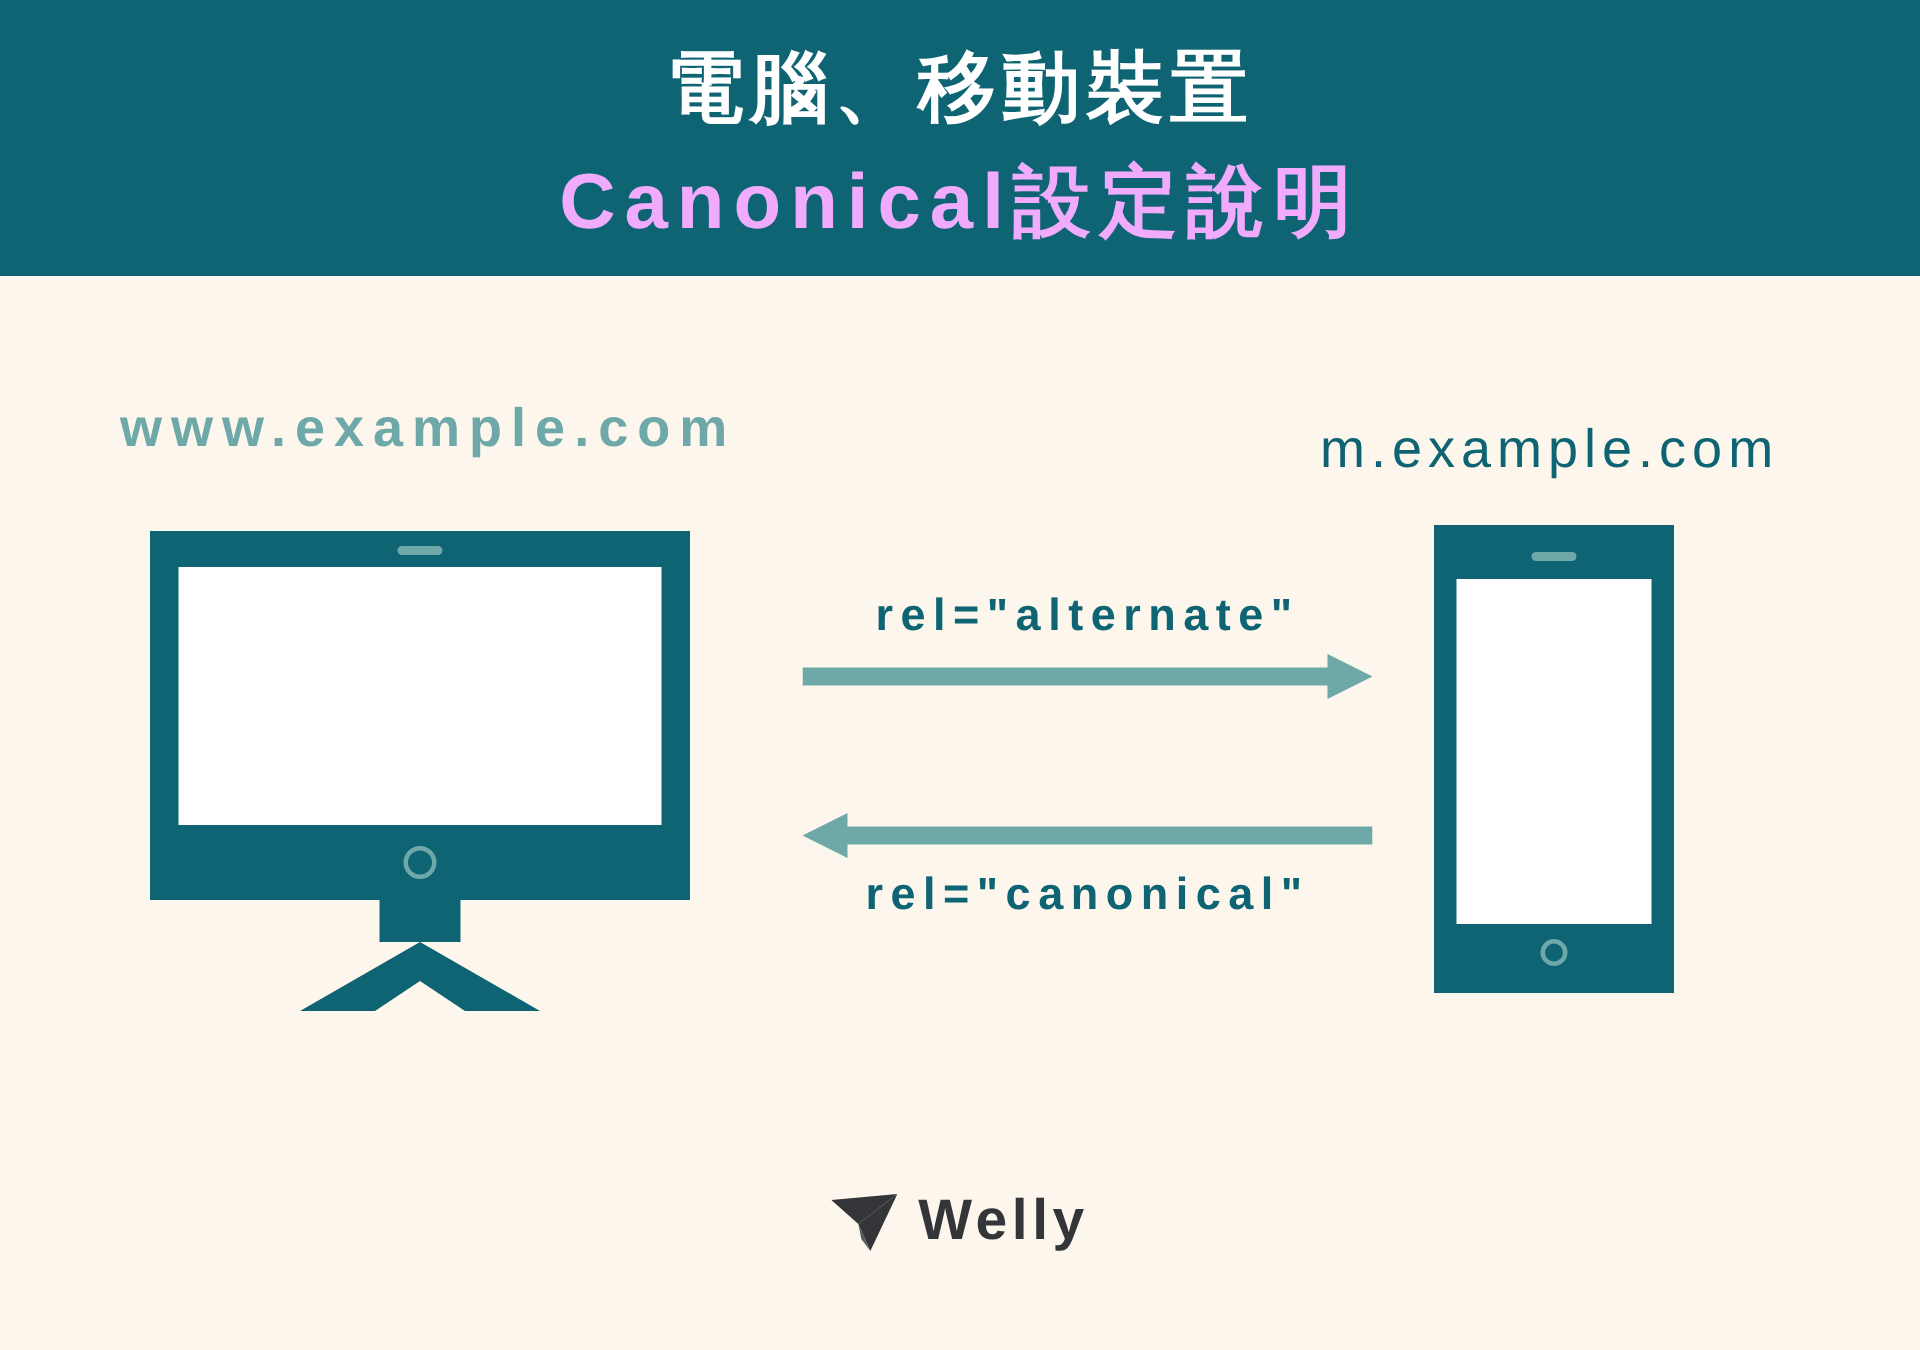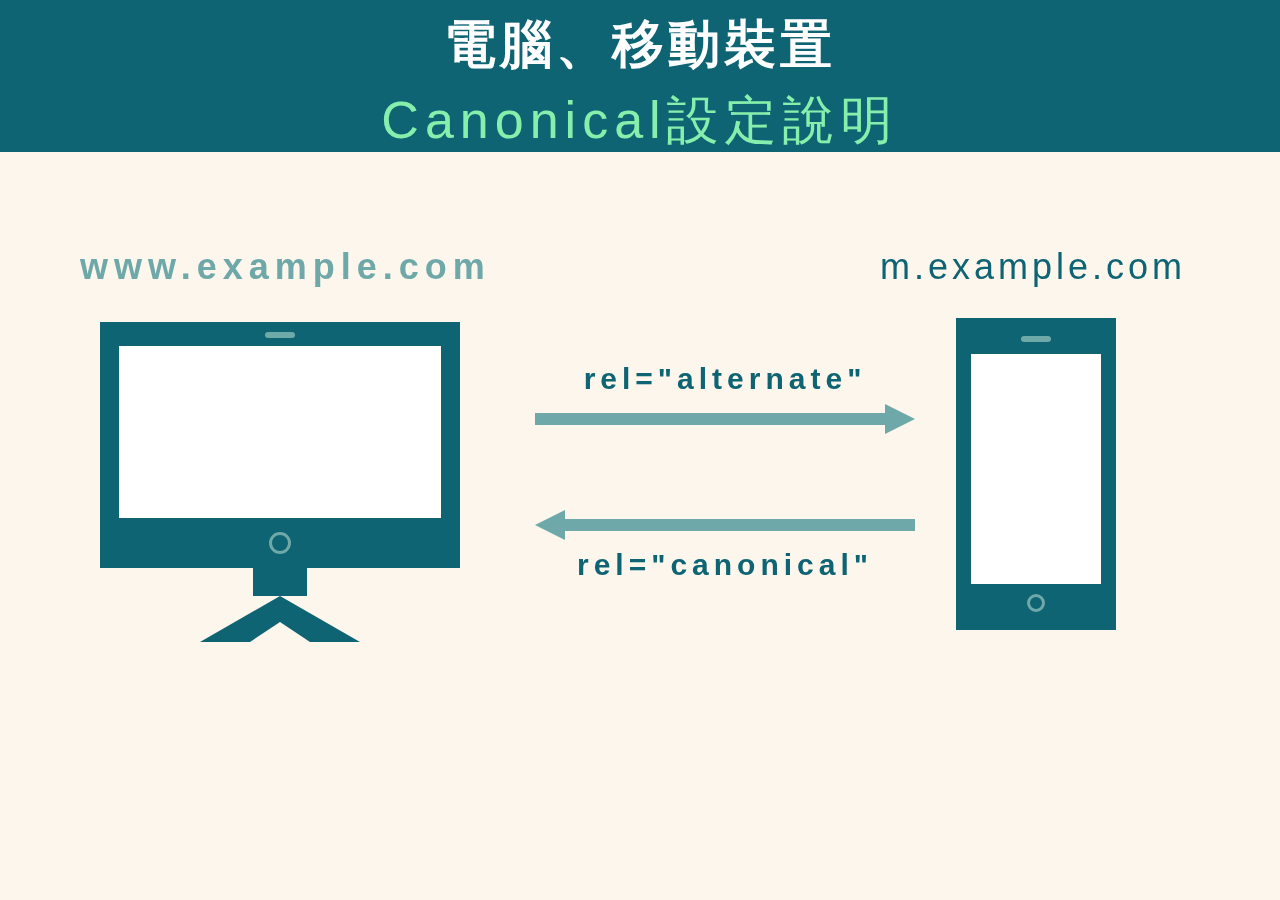--- a/index.html
+++ b/index.html
@@ -8,50 +8,51 @@
     height: 900px;
     background: #fcf6ec;
     font-family: "Helvetica Neue", Arial, "PingFang TC", "Microsoft JhengHei", sans-serif;
     position: relative;
     overflow: hidden;
   }
 
   .header {
     background: #0e6473;
     width: 100%;
-    height: 152px;
+    height: 184px;
     display: flex;
     flex-direction: column;
     align-items: center;
+    justify-content: center;
     padding-top: 10px;
   }
   .title-line1 {
     color: #ffffff;
     font-size: 52px;
     font-weight: 700;
     letter-spacing: 4px;
   }
   .title-line2 {
-    color: #86efac;
+    color: #f0abfc;
     font-size: 52px;
-    font-weight: 400;
+    font-weight: 700;
     letter-spacing: 6px;
     margin-top: 6px;
   }
 
   .body-area {
     position: relative;
     width: 100%;
     height: 688px;
   }
 
   .desktop-label {
     position: absolute;
     left: 80px;
-    top: 94px;
+    top: 80px;
     color: #6ea8a9;
     font-size: 36px;
     font-weight: 700;
     letter-spacing: 6px;
   }
   .mobile-label {
     position: absolute;
     left: 880px;
     top: 94px;
     color: #0e6473;
@@ -251,14 +252,22 @@
   </div>
 
   <div class="arrow-left-wrap">
     <svg class="arrow" width="380" height="30" viewBox="0 0 380 30">
       <polygon points="30,0 0,15 30,30" fill="#6ea8a9"></polygon>
       <rect x="28" y="9" width="352" height="12" fill="#6ea8a9"></rect>
     </svg>
     <div class="rel-label-below">rel="canonical"</div>
   </div>
 
+  <div class="logo">
+    <svg width="44" height="38" viewBox="0 0 44 38">
+      <polygon points="0,4 44,0 18,20" fill="#333538"></polygon>
+      <polygon points="18,20 44,0 26,38" fill="#333538"></polygon>
+      <polygon points="18,20 26,38 20,30" fill="#55585c"></polygon>
+    </svg>
+    <div class="logo-text">Welly</div>
+  </div>
 
 </div>
 
 </body></html>

